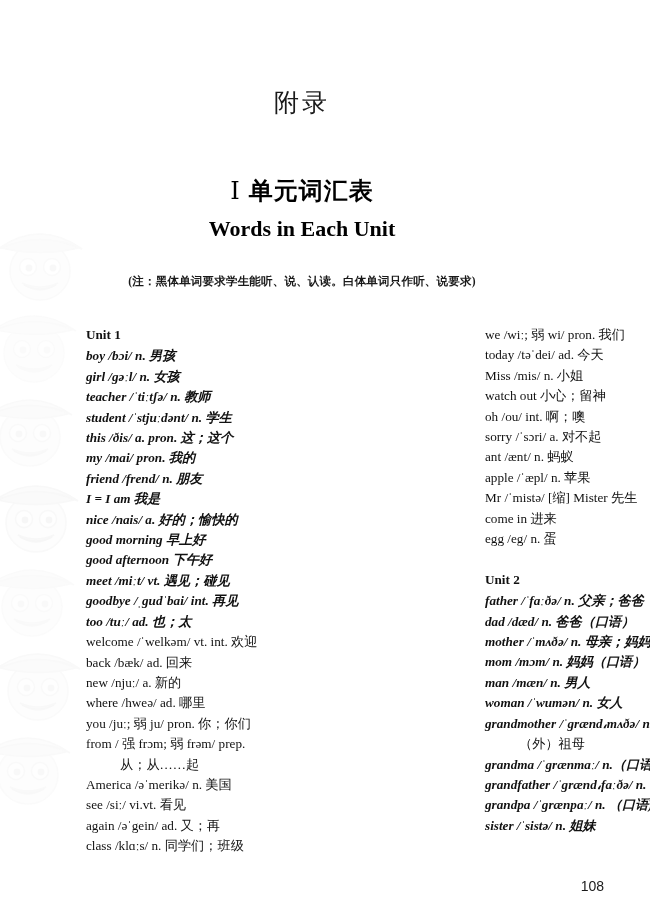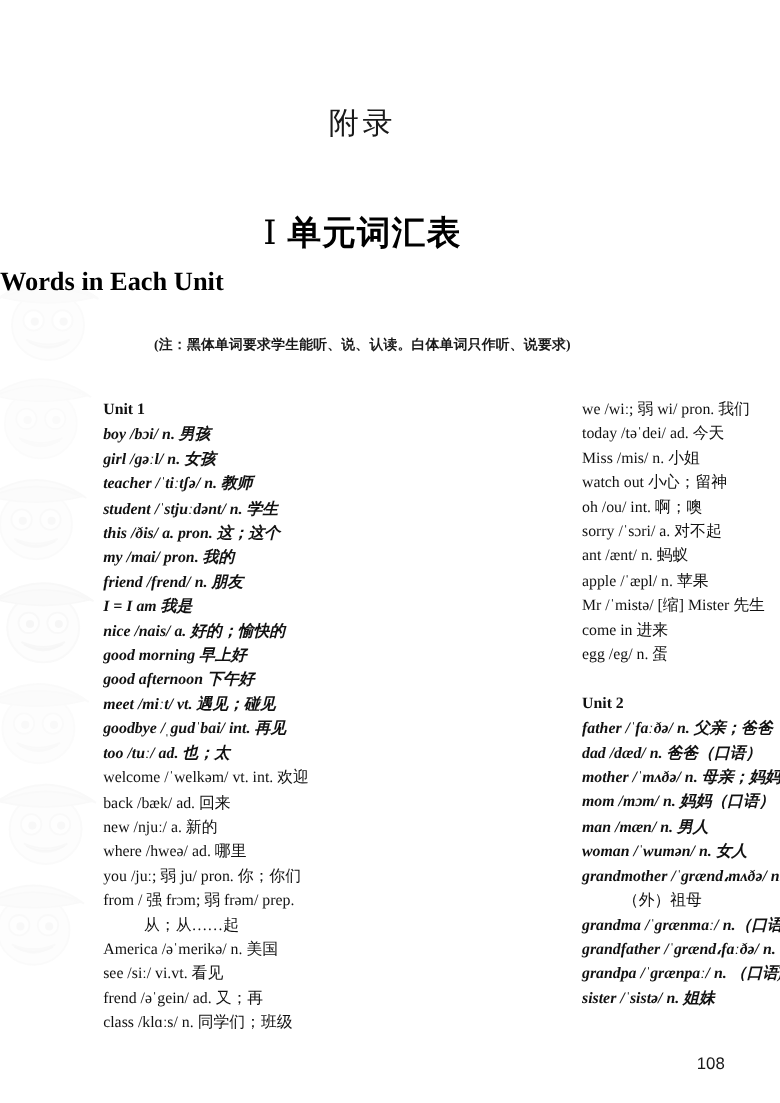--- a/index.html
+++ b/index.html
@@ -42,35 +42,36 @@
     font-weight: 400;
     letter-spacing: 3px;
     margin: 0;
     padding-top: 86px;
     font-family: "Liberation Serif", "DejaVu Serif", serif;
     color: #1a1a1a;
   }
 
   #section-heading-cn {
     text-align: center;
-    font-size: 28px;
+    font-size: 24px;
     font-weight: 700;
     letter-spacing: 1px;
     margin: 0;
     padding-top: 56px;
     color: #000;
   }
   #section-heading-cn .roman-numeral {
     font-family: "Liberation Serif", "DejaVu Serif", serif;
     font-weight: 400;
     margin-right: 9px;
     letter-spacing: 0;
   }
 
   #section-heading-en {
+    text-align: center;
     font-size: 22px;
     font-weight: 700;
     margin: 0;
     padding-top: 9px;
     font-family: "Liberation Serif", "DejaVu Serif", serif;
     color: #000;
   }
 
   #note-line {
     text-align: center;
@@ -178,21 +179,21 @@
         <div class="entry bold">too /tuː/ ad. 也；太</div>
         <div class="entry plain">welcome /ˈwelkəm/ vt. int. 欢迎</div>
         <div class="entry plain">back /bæk/ ad. 回来</div>
         <div class="entry plain">new /njuː/ a. 新的</div>
         <div class="entry plain">where  /hweə/ ad. 哪里</div>
         <div class="entry plain">you /juː; 弱 ju/ pron. 你；你们</div>
         <div class="entry plain">from / 强 frɔm; 弱 frəm/ prep.</div>
         <div class="entry cont">从；从……起</div>
         <div class="entry plain">America /əˈmerikə/ n. 美国</div>
         <div class="entry plain">see /siː/ vi.vt. 看见</div>
-        <div class="entry plain">frend /əˈgein/ ad. 又；再</div>
+        <div class="entry plain">again /əˈgein/ ad. 又；再</div>
         <div class="entry plain">class /klɑːs/ n. 同学们；班级</div>
       </div>
     <div class="word-column" id="word-column-right">
         <div class="entry plain">we /wiː; 弱 wi/ pron. 我们</div>
         <div class="entry plain">today /təˈdei/ ad. 今天</div>
         <div class="entry plain">Miss /mis/ n. 小姐</div>
         <div class="entry plain">watch out 小心；留神</div>
         <div class="entry plain">oh /ou/ int. 啊；噢</div>
         <div class="entry plain">sorry /ˈsɔri/ a. 对不起</div>
         <div class="entry plain">ant /ænt/ n. 蚂蚁</div>

